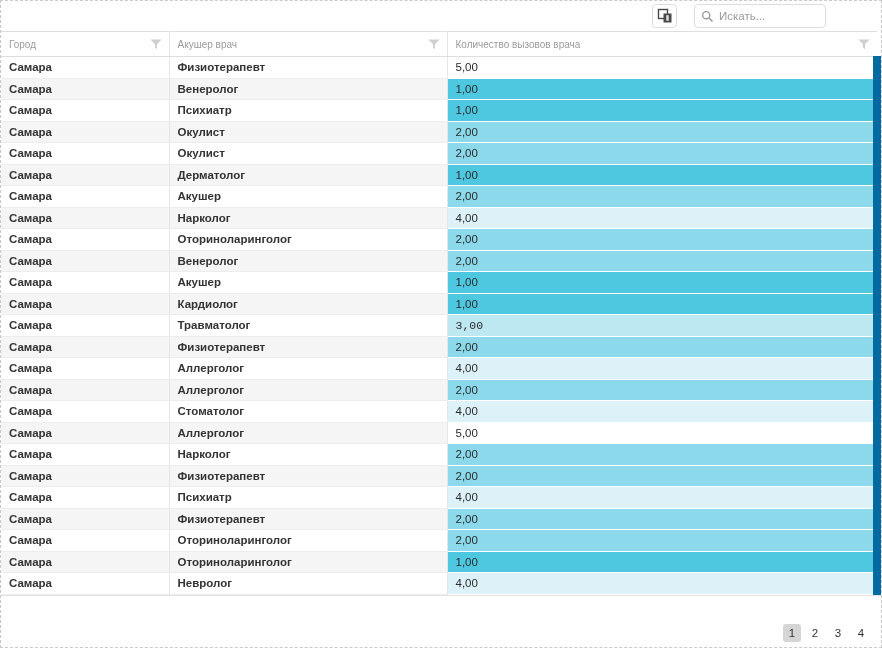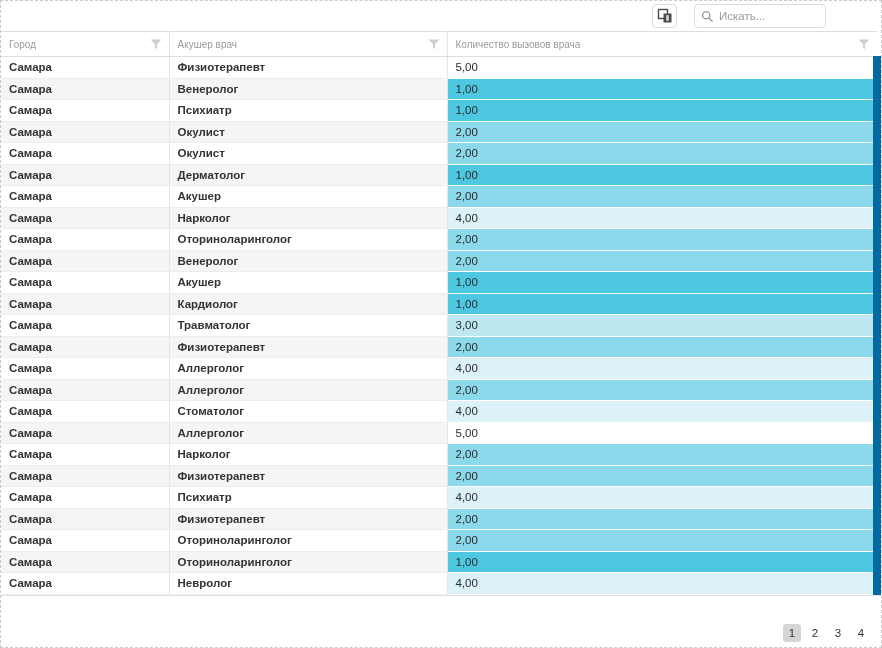--- a/index.html
+++ b/index.html
@@ -243,21 +243,21 @@
     <td class="c3" style="background: rgb(78, 200, 224);">1,00</td>
   </tr>
           <tr class="alt">
     <td class="c1">Самара</td>
     <td class="c2">Кардиолог</td>
     <td class="c3" style="background: rgb(78, 200, 224);">1,00</td>
   </tr>
           <tr>
     <td class="c1">Самара</td>
     <td class="c2">Травматолог</td>
-    <td class="c3" style="background: rgb(189, 231, 241);">3,00</td>
+    <td class="c3" style="background: rgb(189, 231, 241); font-family: Liberation Mono, monospace;">3,00</td>
   </tr>
           <tr class="alt">
     <td class="c1">Самара</td>
     <td class="c2">Физиотерапевт</td>
     <td class="c3" style="background: rgb(139, 217, 234);">2,00</td>
   </tr>
           <tr>
     <td class="c1">Самара</td>
     <td class="c2">Аллерголог</td>
     <td class="c3" style="background: rgb(220, 241, 248);">4,00</td>

